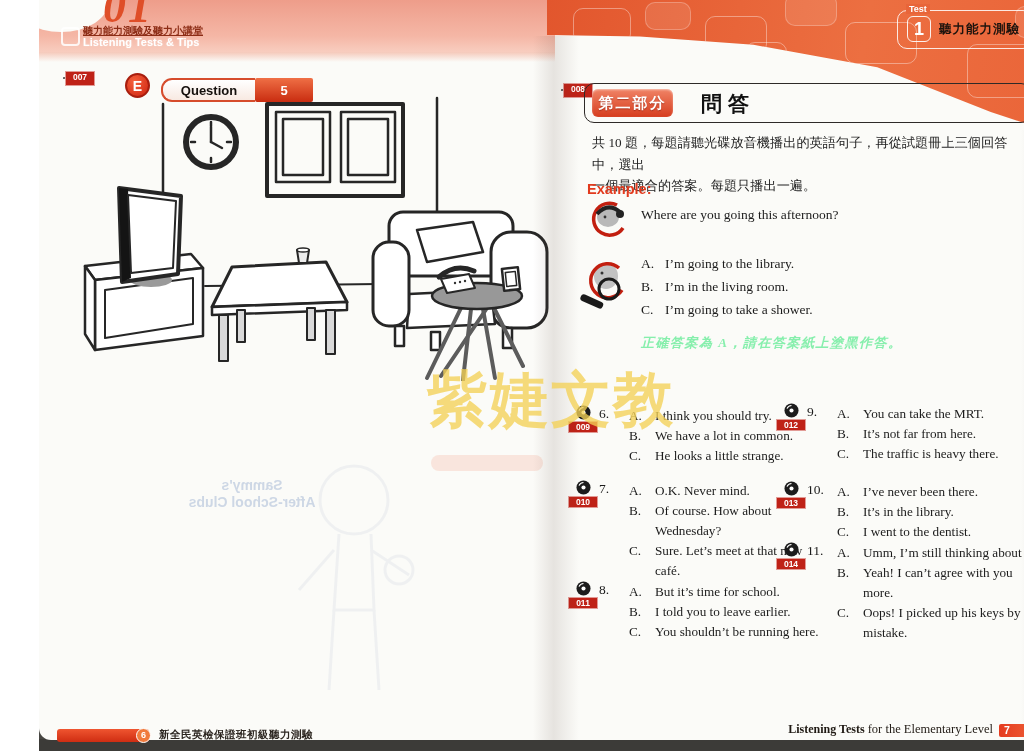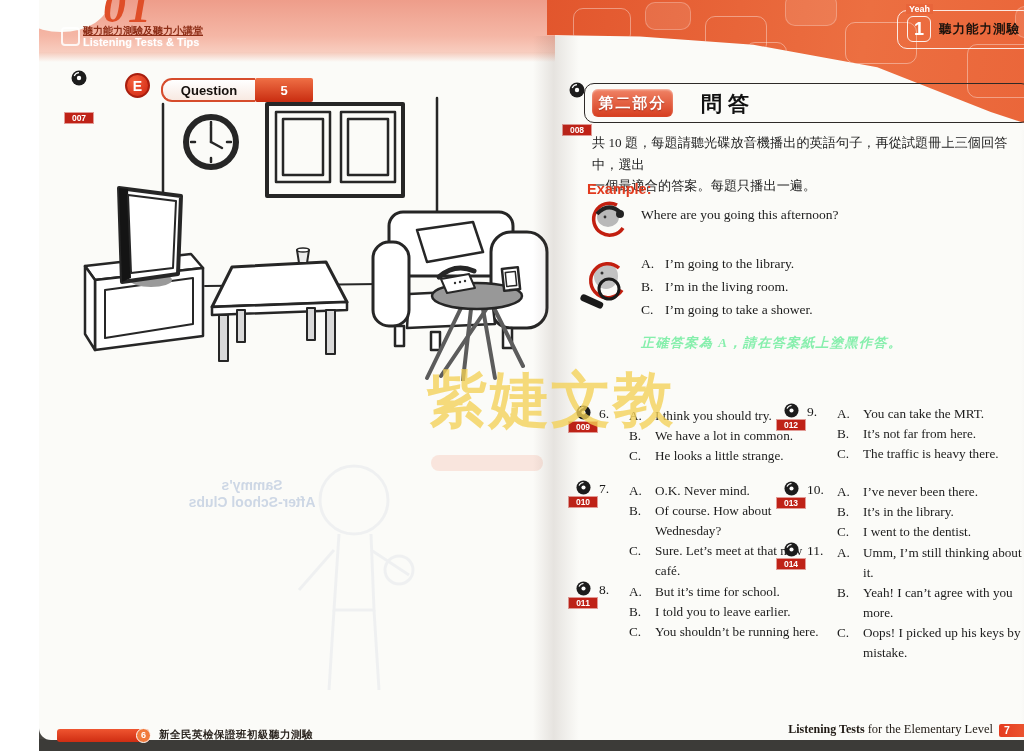--- a/index.html
+++ b/index.html
@@ -30,21 +30,21 @@
            border:1.5px solid rgba(255,255,255,.85);border-radius:10px;padding:5px 12px 6px 9px;}
   .test-word{position:absolute;left:8px;top:-7px;background:#e8653a;padding:0 3px;
              font:700 9px "Liberation Sans",sans-serif;color:#fff;}
   .test-num{width:22px;height:24px;border:1.5px solid rgba(255,255,255,.9);border-radius:6px;
             display:flex;align-items:center;justify-content:center;
             font:700 18px "Liberation Sans",sans-serif;color:#fff;}
   .test-title{font:700 12.5px "Liberation Sans",sans-serif;color:#1d130d;letter-spacing:1px;}
   .bookmark{position:absolute;left:1004px;top:-4px;width:20px;height:34px;background:#f2cd39;
             border-radius:3px;transform:rotate(8deg);box-shadow:0 0 0 1px rgba(200,80,40,.4);}
   
-  .trackgrp{position:absolute;display:flex;flex-direction:column;align-items:center;width:32px;gap:25px;}
+  .trackgrp{position:absolute;display:flex;flex-direction:row;width:32px;}
   .trackbox{margin-top:1px;min-width:26px;padding:1px 2px;background:#bf2217;color:#fff;
             font:700 8.5px "Liberation Sans",sans-serif;text-align:center;border-radius:1px;
             box-shadow:inset 0 0 0 1px rgba(255,255,255,.55);}
   
   .ecircle{position:absolute;left:86px;top:73px;width:25px;height:25px;border-radius:50%;
            background:radial-gradient(circle at 35% 30%,#f4603c,#cf2410);border:2px solid #a81e0e;
            display:flex;align-items:center;justify-content:center;
            font:700 14px "Liberation Sans",sans-serif;color:#fff;box-sizing:border-box;}
   .qtab{position:absolute;left:122px;top:78px;display:flex;align-items:flex-end;}
   .qtab-label{width:92px;height:20px;background:linear-gradient(180deg,#ffffff,#f8e9e1);
@@ -130,21 +130,21 @@
   <div class="band-right">
     <div class="pr" style="left:26px;top:8px;width:56px;height:34px"></div>
     <div class="pr fill" style="left:98px;top:2px;width:44px;height:26px"></div>
     <div class="pr" style="left:158px;top:16px;width:60px;height:36px"></div>
     <div class="pr fill" style="left:238px;top:-6px;width:50px;height:30px"></div>
     <div class="pr" style="left:298px;top:22px;width:70px;height:40px"></div>
     <div class="pr" style="left:420px;top:44px;width:80px;height:52px"></div>
     <div class="pr fill" style="left:468px;top:6px;width:50px;height:30px"></div>
     <div class="pr" style="left:198px;top:42px;width:40px;height:24px"></div>
     <div class="testbox">
-      <span class="test-word">Yeah</span>
+      <span class="test-word">Test</span>
       <span class="test-num">1</span>
       <span class="test-title">聽力能力測驗</span>
     </div>
   </div>
   <div class="bookmark"></div>
 
   <div class="trackgrp" style="left:24px;top:70px;">
     <svg width="16" height="16" viewBox="0 0 16 16">
       <circle cx="8" cy="8" r="7.5" fill="#1c1c1c"></circle>
       <circle cx="8" cy="8" r="2.2" fill="#fff"></circle>
@@ -446,24 +446,20 @@
           </svg>
           <div class="trackbox">014</div>
         </div>
         <div class="q-num">11.</div>
         <div class="q-lines">
           <div class="q-row">
             <span class="letter">A.</span>
             <span>Umm, I’m still thinking about</span>
           </div>
           <div class="q-row">
-            <span class="letter"></span>
-            <span>it.</span>
-          </div>
-          <div class="q-row">
             <span class="letter">B.</span>
             <span>Yeah! I can’t agree with you</span>
           </div>
           <div class="q-row">
             <span class="letter"></span>
             <span>more.</span>
           </div>
           <div class="q-row">
             <span class="letter">C.</span>
             <span>Oops! I picked up his keys by</span>

